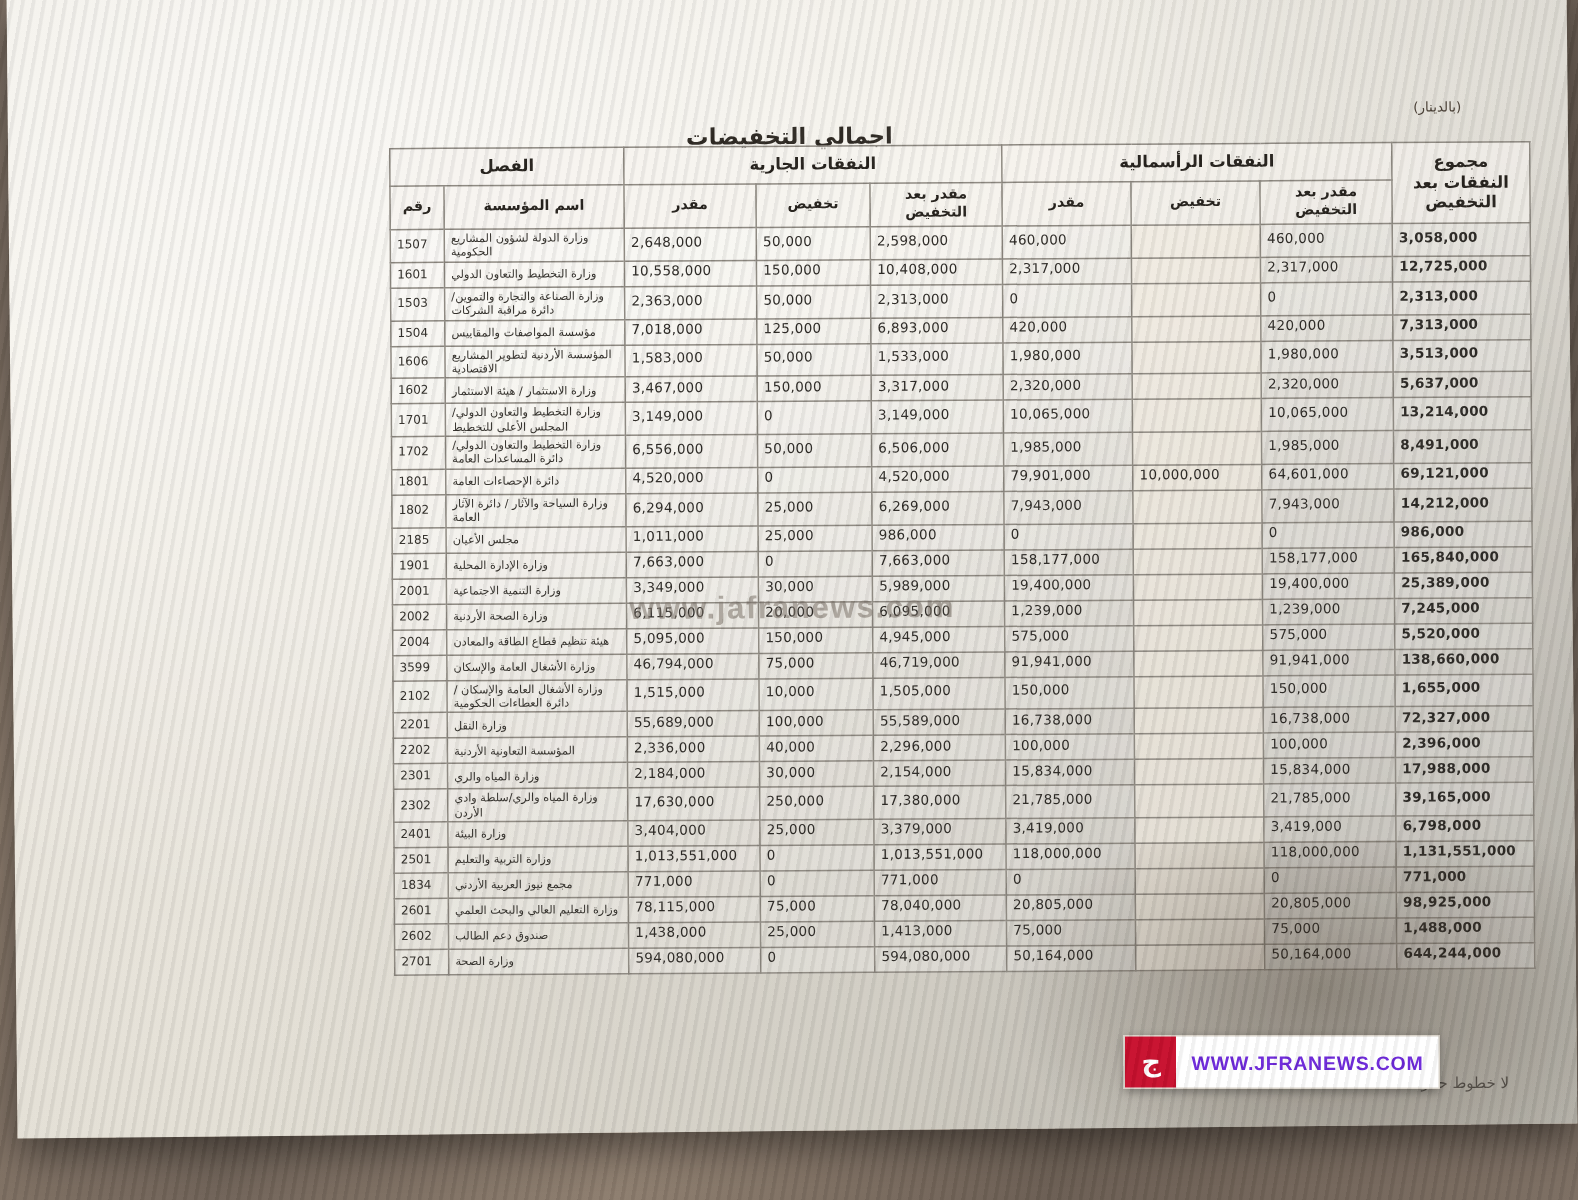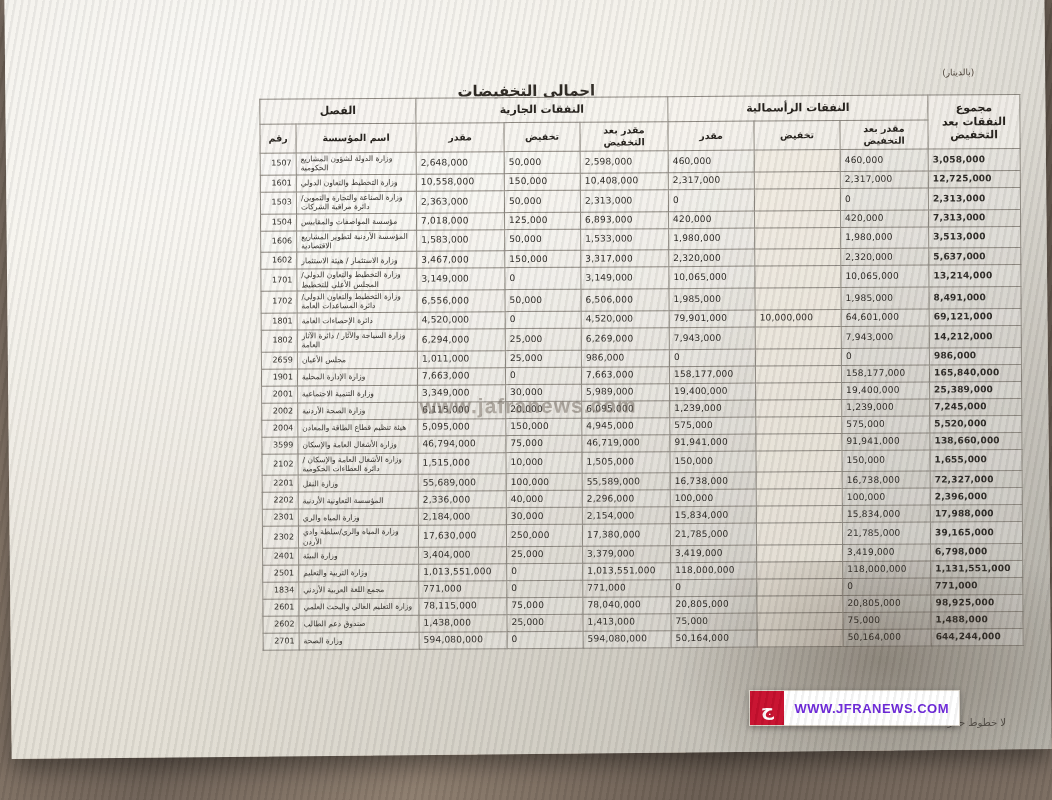--- a/index.html
+++ b/index.html
@@ -120,21 +120,21 @@
   col.c-cap3{ width:86px; }
   col.c-cur1{ width:88px; }
   col.c-cur2{ width:76px; }
   col.c-cur3{ width:88px; }
   col.c-name{ width:120px; }
   col.c-no{ width:36px; }
 
   td.num{ text-align:left; font-variant-numeric: tabular-nums; padding-left:6px; letter-spacing:.2px;}
   td.total{ font-weight:bold; text-align:left; padding-left:8px;margin-top:44px; }
   td.name{ text-align:left; font-size:7.5px; padding-right:5px; color:#33302b;}
-  td.no{ text-align:right; font-size:8px; color:#33302b;}
+  td.no{ text-align:left; font-size:8px; color:#33302b;}
 
   tbody tr{ height:17px; }
   tbody tr:nth-child(odd) td{ background:rgba(255,255,255,.10); }
 
   
   td.cap-cut{ background:rgba(244,236,224,.55) !important; }
 
   
   .wm-center{
     position:absolute;
@@ -349,21 +349,21 @@
             </tr>
             <tr>
               <td class="num total">986,000</td>
               <td class="num">0</td>
               <td class="num cap-cut"></td>
               <td class="num">0</td>
               <td class="num">986,000</td>
               <td class="num">25,000</td>
               <td class="num">1,011,000</td>
               <td class="name">مجلس الأعيان</td>
-              <td class="no">2659</td>
+              <td class="no">2185</td>
             </tr>
             <tr>
               <td class="num total">165,840,000</td>
               <td class="num">158,177,000</td>
               <td class="num cap-cut"></td>
               <td class="num">158,177,000</td>
               <td class="num">7,663,000</td>
               <td class="num">0</td>
               <td class="num">7,663,000</td>
               <td class="name">وزارة الإدارة المحلية</td>
@@ -491,21 +491,21 @@
               <td class="no">2501</td>
             </tr>
             <tr>
               <td class="num total">771,000</td>
               <td class="num">0</td>
               <td class="num cap-cut"></td>
               <td class="num">0</td>
               <td class="num">771,000</td>
               <td class="num">0</td>
               <td class="num">771,000</td>
-              <td class="name">مجمع اللغة العربية الأردني</td>
+              <td class="name">مجمع نيوز العربية الأردني</td>
               <td class="no">1834</td>
             </tr>
             <tr>
               <td class="num total">98,925,000</td>
               <td class="num">20,805,000</td>
               <td class="num cap-cut"></td>
               <td class="num">20,805,000</td>
               <td class="num">78,040,000</td>
               <td class="num">75,000</td>
               <td class="num">78,115,000</td>

